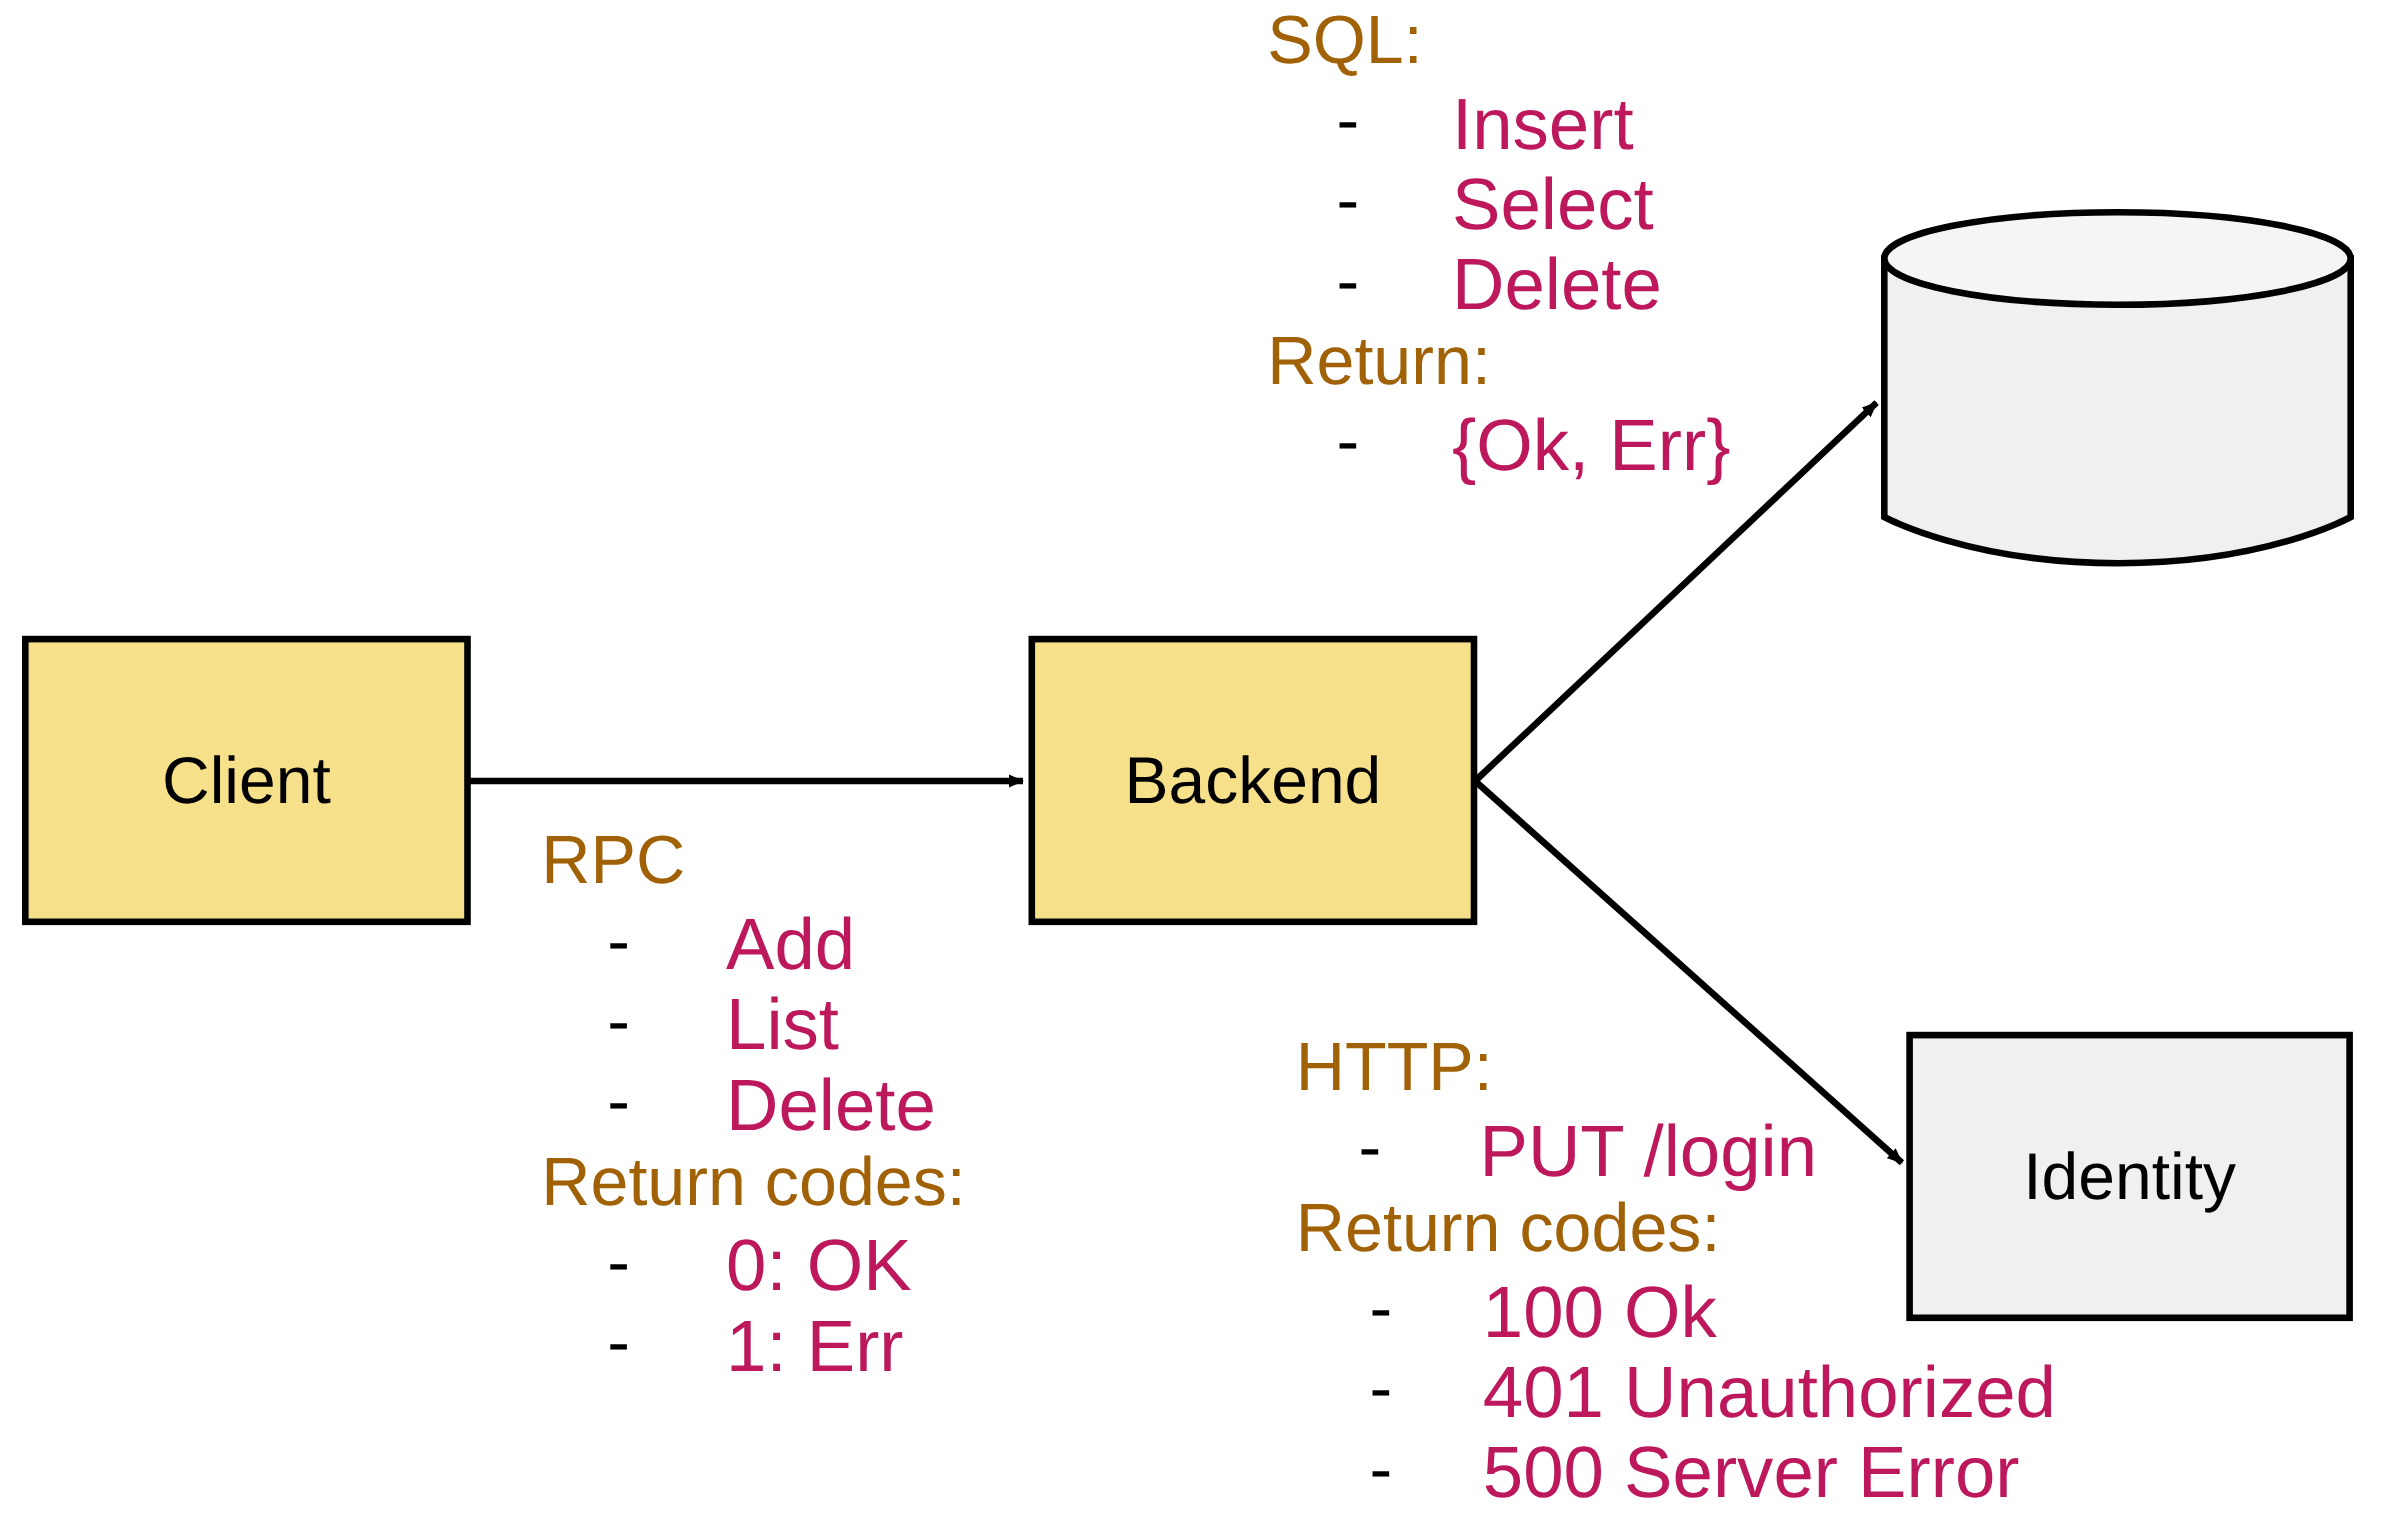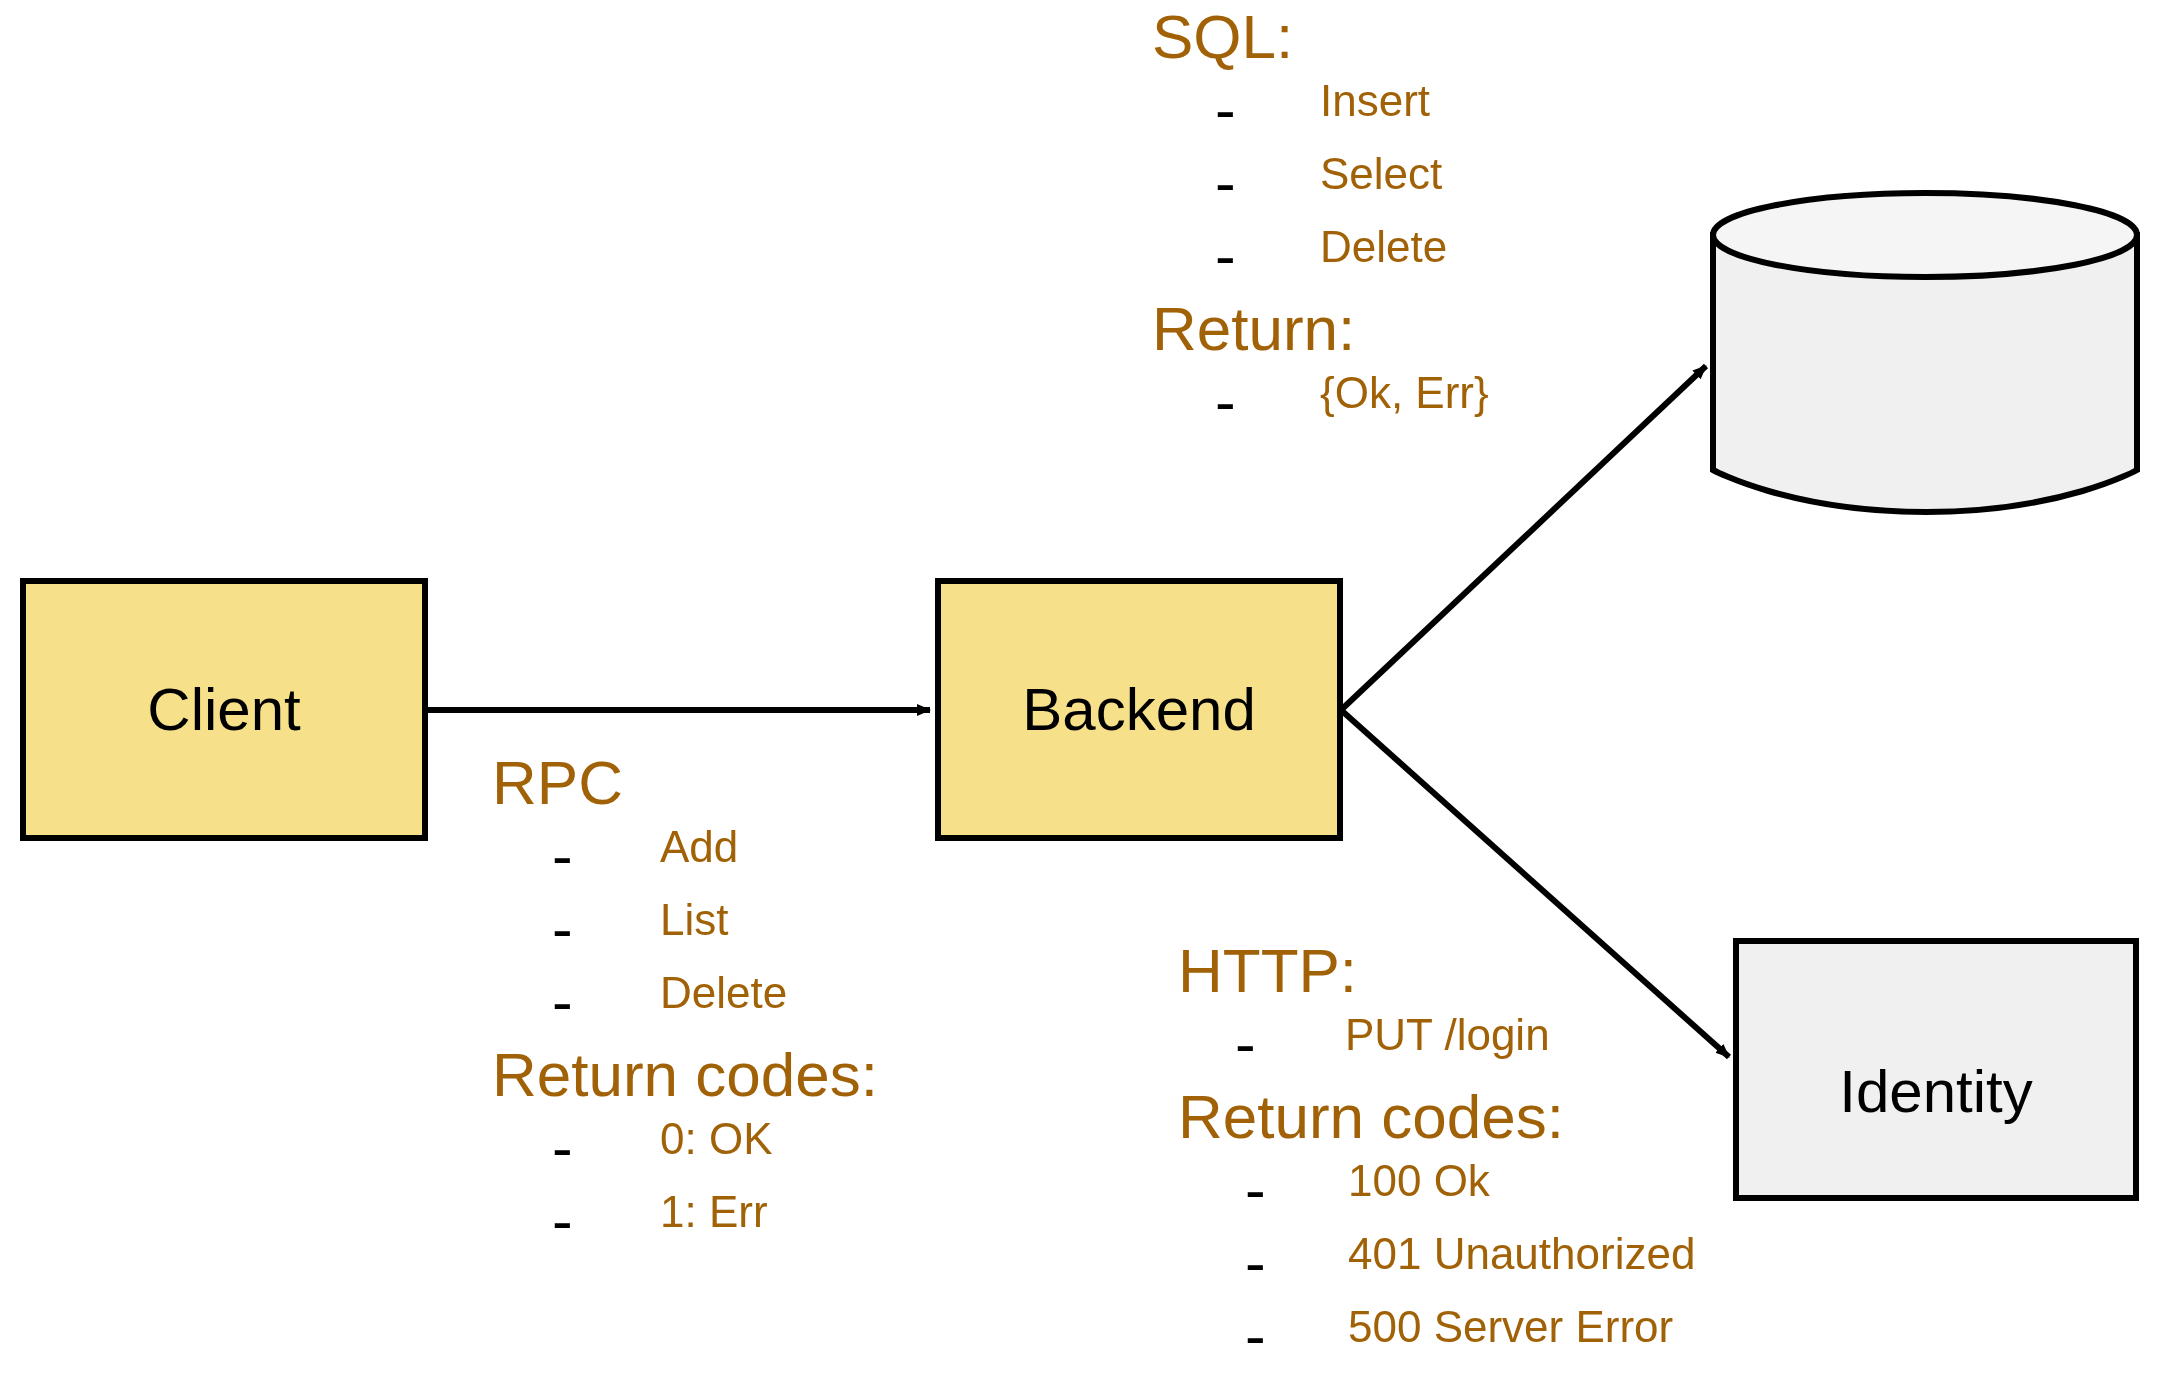--- a/index.html
+++ b/index.html
@@ -35,23 +35,23 @@
   }
   .tb-head {
     position: absolute;
     font-size: 62px;
     line-height: 1;
     color: #a16207;
     white-space: nowrap;
   }
   .tb-row {
     position: absolute;
-    font-size: 44px;
+    font-size: 66px;
     line-height: 1;
-    color: #a16207;
+    color: #be185d;
     white-space: nowrap;
   }
   .tb-dash {
     position: absolute;
     font-size: 62px;
     line-height: 1;
     color: #000000;
   }
 </style>
 </head>
@@ -86,21 +86,21 @@
 
   <div class="node-label" style="left:23px; top:581px; width:402px; height:257px;">
     <span>Client</span>
   </div>
 
   <div class="node-label" style="left:938px; top:581px; width:402px; height:257px;">
     <span>Backend</span>
   </div>
 
 
-  <div class="node-label" style="left:1736px; top:963px; width:400px; height:257px; flex-direction:row;">
+  <div class="node-label" style="left:1736px; top:941px; width:400px; height:257px; flex-direction:row;">
     <span>Identity</span>
   </div>
 
   <div>
     <div class="tb-head" style="left:1152px; top:6px;">SQL:</div>
 
     <div class="tb-dash" style="left:1215px; top:79px;">-</div>
     <div class="tb-row" style="left:1320px; top:79px;">Insert</div>
 
     <div class="tb-dash" style="left:1215px; top:152px;">-</div>

